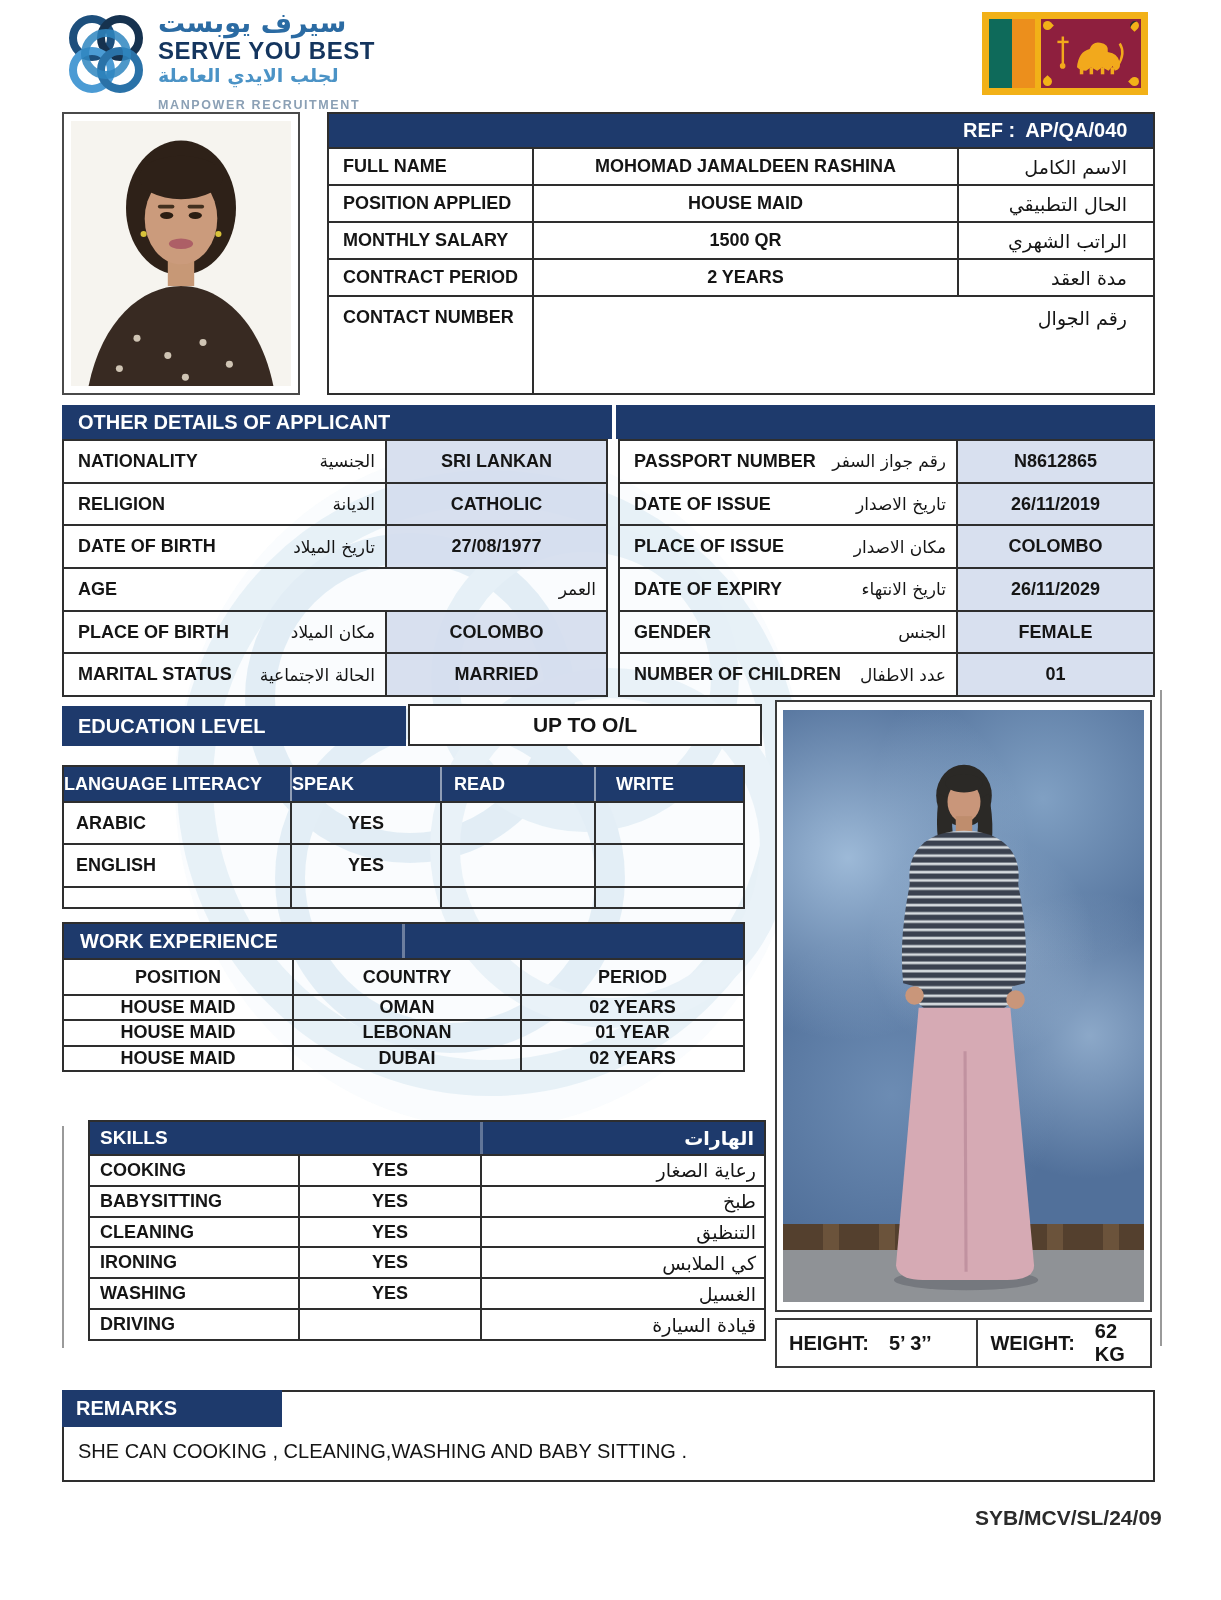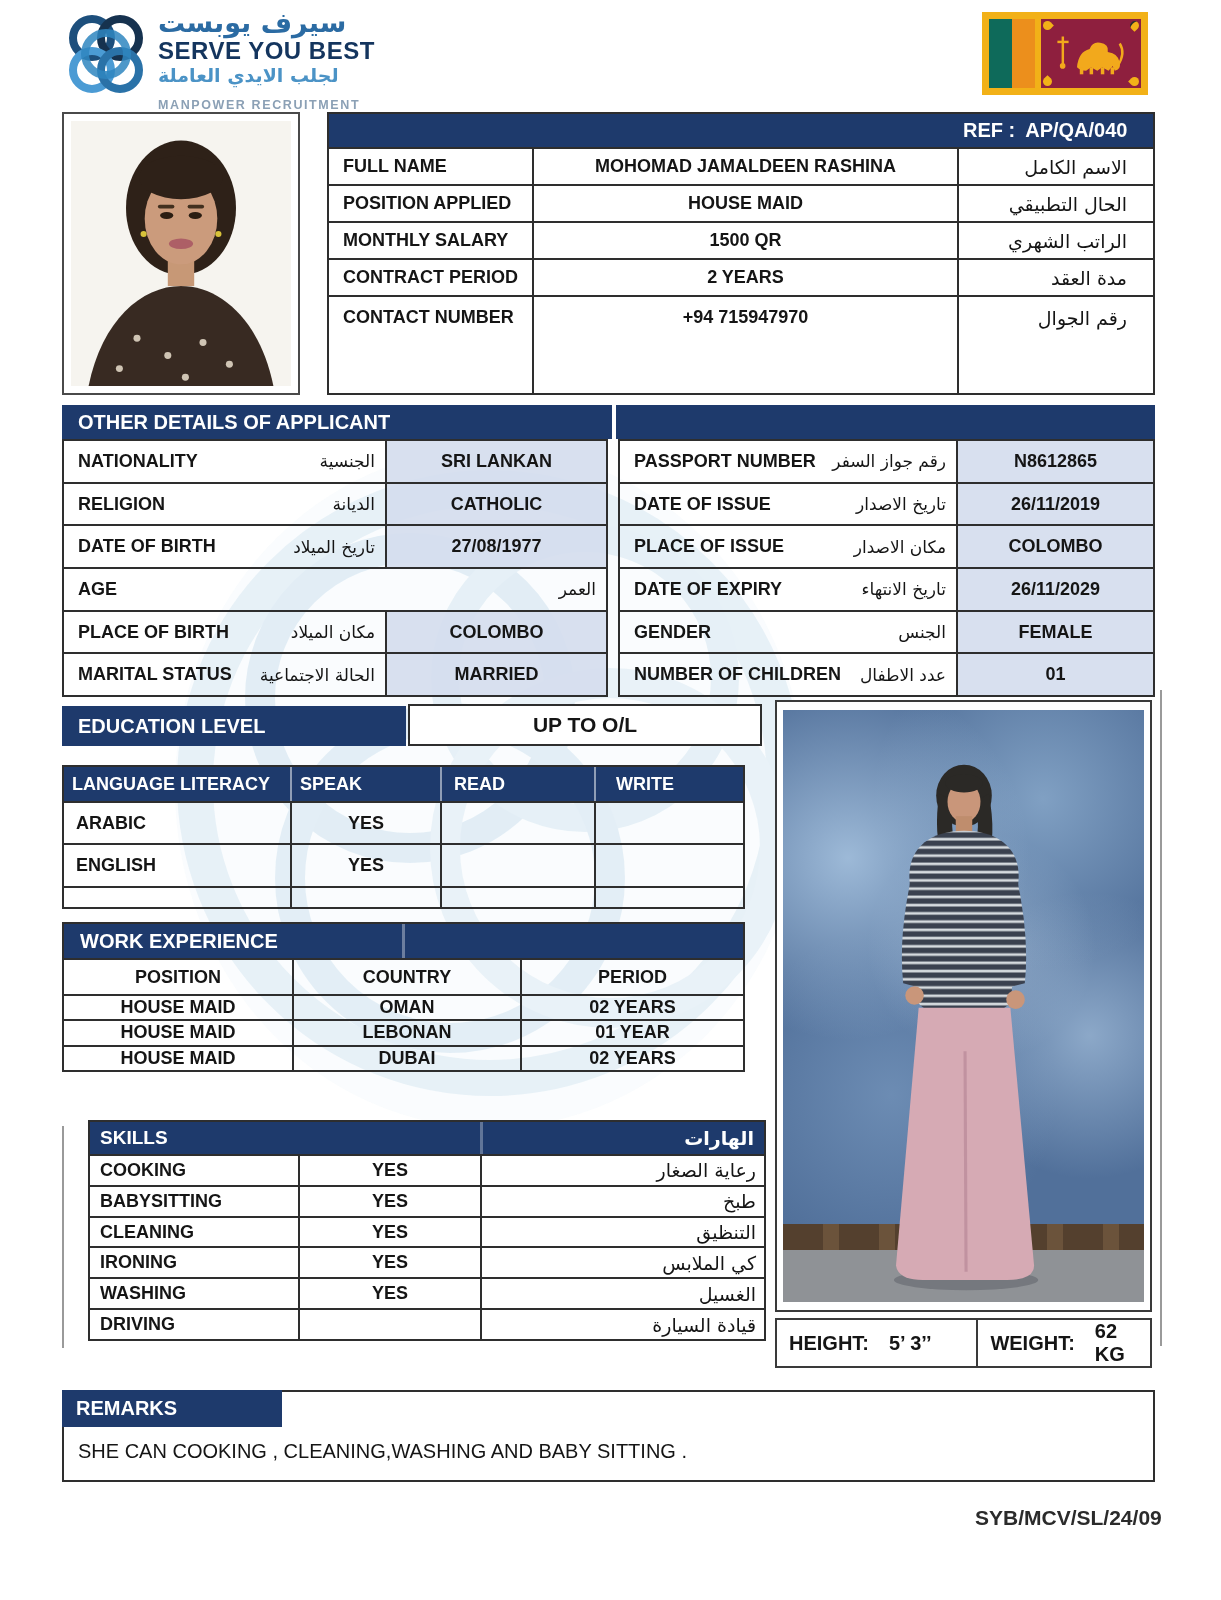--- a/index.html
+++ b/index.html
@@ -86,21 +86,21 @@
   
   .edu-label{position:absolute;left:62px;top:706px;width:344px;height:40px;display:flex;
              align-items:center;padding-left:16px;font-weight:700;font-size:20px}
   .edu-value{position:absolute;left:408px;top:704px;width:354px;height:42px;background:#fff;
              border:2px solid #2e2e2e;display:flex;align-items:center;justify-content:center;
              font-weight:700;font-size:21px}
 
   
   .lang-tbl{left:62px;top:765px;width:683px;height:144px}
   .lhead{flex:0 0 34px;background:#1e3a6c;color:#fff}
-  .lhead .td{border-left:2px solid rgba(255,255,255,.5);font-weight:700;padding-left:8px}
+  .lhead .td{border-left:2px solid rgba(255,255,255,.5);font-weight:700;padding-left:0}
   .lhead .td:first-child{border-left:none}
   .lc1{width:226px;padding-left:12px;font-weight:700}
   .lc2{width:150px;justify-content:center;font-weight:700}
   .lc3{width:154px}
   .lc4{flex:1}
 
   
   .work-tbl{left:62px;top:922px;width:683px;height:150px}
   .wtitle{flex:0 0 34px;background:#1e3a6c;color:#fff;align-items:center;padding-left:16px;
           font-weight:700;font-size:20px;position:relative}
@@ -236,21 +236,20 @@
       <div class="td c2">1500 QR</div>
       <div class="td c3 ar">الراتب الشهري</div>
     </div>
     <div class="tr row">
       <div class="td c1">CONTRACT PERIOD</div>
       <div class="td c2">2 YEARS</div>
       <div class="td c3 ar">مدة العقد</div>
     </div>
     <div class="tr row tall">
       <div class="td c1">CONTACT NUMBER</div>
-      <div class="td c2">+94 715947970</div>
       <div class="td c3 ar">رقم الجوال</div>
     </div>
   </div>
 
   <div class="od-band1 navy">
     <span>OTHER DETAILS OF APPLICANT</span>
   </div>
   <div class="od-band2 navy"></div>
 
   <div class="tbl od-left">

